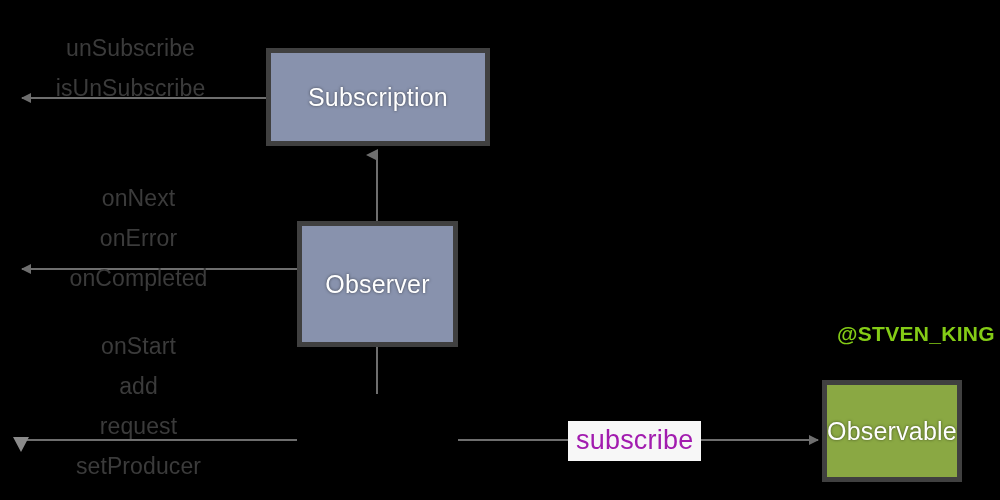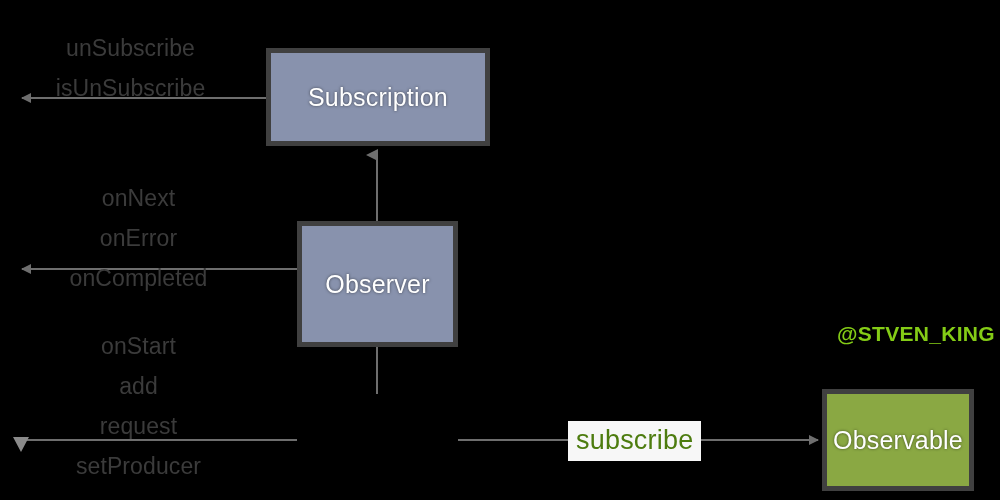--- a/index.html
+++ b/index.html
@@ -33,41 +33,41 @@
     font-weight: 400;
     letter-spacing: 0.2px;
     text-shadow: 0 0 3px rgba(0,0,0,0.55);
   }
   .node.blue { background: #8892ad; }
   .node.green { background: #8aa843; }
 
   #node-subscription { left: 266px; top: 48px;  width: 224px; height: 98px; }
   #node-observer     { left: 297px; top: 221px; width: 161px; height: 126px; }
   #node-subscriber   { left: 297px; top: 394px; width: 161px; height: 97px; }
-  #node-observable   { left: 822px; top: 389px; width: 152px; height: 102px; }
+  #node-observable   { left: 822px; top: 380px; width: 140px; height: 102px; }
 
   .sidelabel {
     position: absolute;
     color: #3b3b3b;
     font-size: 23px;
     line-height: 40px;
     text-align: center;
     white-space: pre;
     letter-spacing: 0.1px;
   }
   #label-unsub     { left: 8px;  top: 28px;  width: 245px; }
   #label-onnext    { left: 16px;  top: 178px; width: 245px; }
   #label-onstart   { left: 16px;  top: 326px; width: 245px; }
 
   #label-subscribe {
     position: absolute;
     left: 568px; top: 421px;
     padding: 3px 8px 5px 8px;
     background: #f7f7f7;
-    color: #4d7c0f;
+    color: #a21caf;
     font-size: 27px;
     line-height: 32px;
     letter-spacing: 0.2px;
     white-space: pre;
   }
   #handle-credit {
     position: absolute;
     left: 797px; top: 322px;
     color: #84cc16;
     font-size: 21px;

